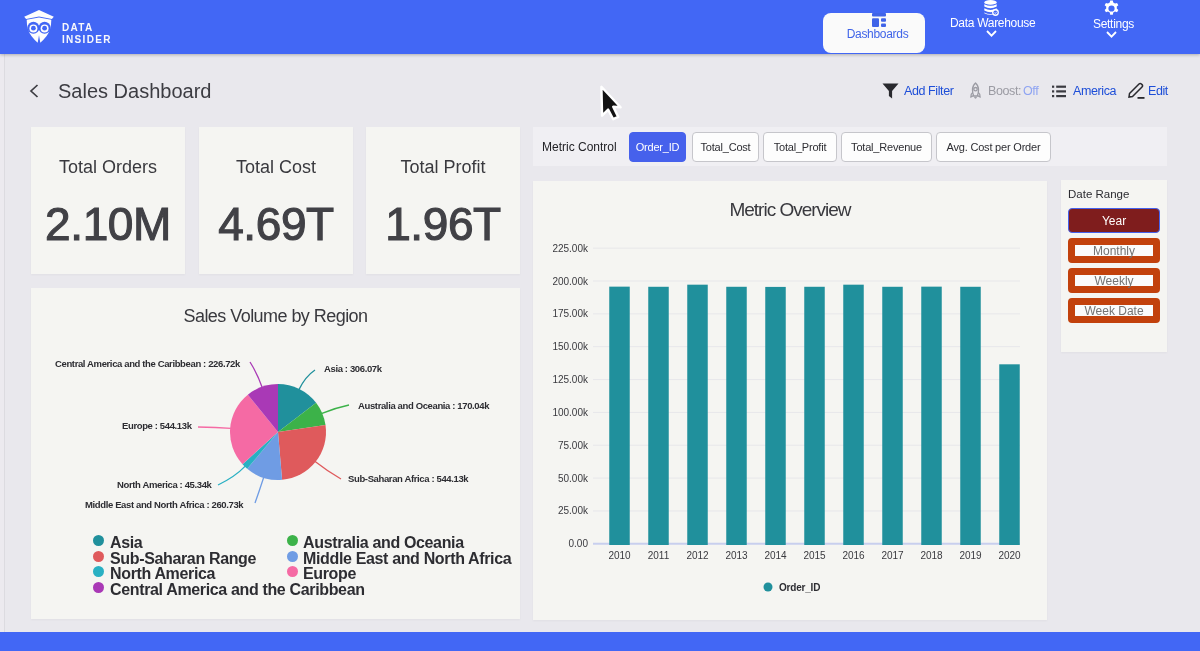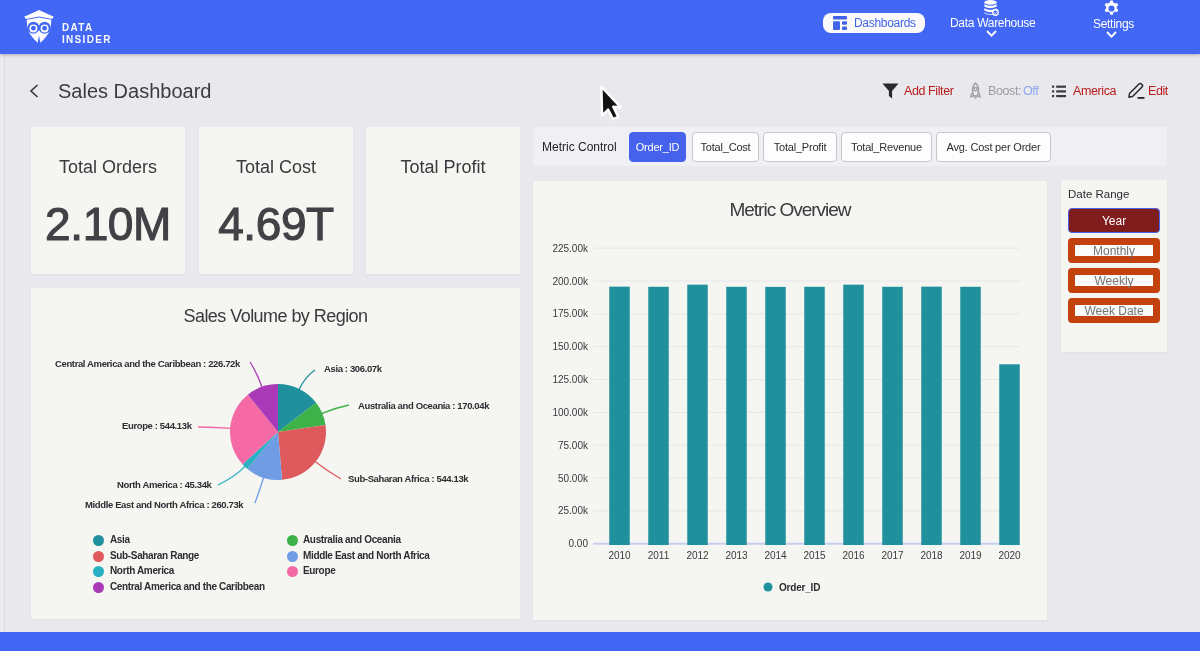--- a/index.html
+++ b/index.html
@@ -4,28 +4,28 @@
 <style>
   * { margin:0; padding:0; box-sizing:border-box; }
   html,body { width:1200px; height:651px; overflow:hidden; }
   body { font-family:"Liberation Sans", sans-serif; background:#e9e8ed; position:relative; }
   .abs { position:absolute; }
   .card { position:absolute; background:#f5f5f2; box-shadow:0 1px 2px rgba(0,0,0,0.04); }
 
   
   #nav { position:absolute; left:0; top:0; width:1200px; height:54px; background:#4267f5; box-shadow:0 1px 3px rgba(0,0,0,0.25); }
   #logo-text { position:absolute; left:62px; top:14px; color:#f8f8fb; font-weight:bold; font-size:10px; letter-spacing:1.3px; line-height:12px;margin-top:8px; }
-  #dash-btn { position:absolute; left:823px; top:13px; width:102px; height:20px; background:#fafafa; border-radius:8px; display:flex; align-items:center; }
+  #dash-btn { position:absolute; left:823px; top:13px; width:102px; height:40px; background:#fafafa; border-radius:8px; display:flex; align-items:center;flex-direction:column; }
   #dash-btn span { color:#4064e8; font-size:12px; letter-spacing:-0.3px; font-weight:500; margin-left:7px; }
   .navitem { position:absolute; top:0; height:54px; display:flex; align-items:center; color:#fff; font-size:12px; letter-spacing:-0.3px;flex-direction:column; }
   .navitem span { margin:0 3px 0 6px; }
 
   
   #pagetitle { position:absolute; left:58px; top:80px; font-size:20px; color:#3c3c42; }
-  .toolbar { position:absolute; top:84px; font-size:12.5px; letter-spacing:-0.4px; font-weight:500; color:#b91c1c; }
+  .toolbar { position:absolute; top:84px; font-size:12.5px; letter-spacing:-0.4px; font-weight:500; color:#1d4ed8; }
 
   
   .kpi { top:127px; width:154px; height:147px; text-align:center; }
   .kpi .t { font-size:18px; color:#39393e; margin-top:30px; }
   .kpi .v { font-size:46px; font-weight:normal; -webkit-text-stroke:1.1px #414146; color:#414146; margin-top:19px; letter-spacing:-0.4px; }
 
   
   #metricbar { position:absolute; left:533px; top:127px; width:634px; height:39px; background:#f0eff3; }
   #metricbar .lbl { position:absolute; left:9px; top:13px; font-size:12px; color:#222226; }
   .mbtn { position:absolute; top:5px; height:30px; border-radius:4px; font-size:11px; letter-spacing:-0.2px; display:flex; align-items:center; justify-content:center; background:#fdfdfd; border:1px solid #c6c6cb; color:#2e2e33; }
@@ -38,21 +38,21 @@
   
   #datepanel { left:1061px; top:180px; width:106px; height:172px; }
   #datepanel .hd { font-size:11.5px; font-weight:500; color:#2c2c31; position:absolute; left:7px; top:8px; }
   .dbtn { position:absolute; left:7px; width:92px; height:25px; border-radius:4px; font-size:12px; display:flex; align-items:center; justify-content:center; background:#fbfbfb; border:7px solid #c2410c; color:#737373; }
   .dbtn.sel { background:#7f1d1d; border:1px solid #4661ec; color:#fff; }
 
   
   #piecard { left:31px; top:288px; width:489px; height:331px; }
   #pietitle { position:absolute; left:0; top:18px; width:489px; text-align:center; font-size:18px; letter-spacing:-0.55px; color:#39393e; }
   .plabel { position:absolute; font-size:9.5px; letter-spacing:-0.37px; font-weight:bold; color:#2d2d32; white-space:nowrap; }
-  .leg { position:absolute; font-size:10px; letter-spacing:-0.35px; font-weight:bold; color:#2d2d32; }
+  .leg { position:absolute; font-size:16px; letter-spacing:-0.35px; font-weight:bold; color:#2d2d32; }
   .dot { position:absolute; width:11px; height:11px; border-radius:50%; }
 
   #footer { position:absolute; left:0; top:632px; width:1200px; height:19px; background:#4267f5; }
   #leftstrip { position:absolute; left:0; top:54px; width:5px; height:578px; background:#eceaef; border-right:1px solid #dcdbe0; }
 </style>
 </head>
 <body>
 
 <div id="leftstrip"></div>
 
@@ -153,20 +153,21 @@
 <div class="card kpi" style="left:31px;">
     <div class="t">Total Orders</div>
     <div class="v">2.10M</div>
   </div>
 <div class="card kpi" style="left:199px;">
     <div class="t">Total Cost</div>
     <div class="v">4.69T</div>
   </div>
 <div class="card kpi" style="left:366px;">
     <div class="t">Total Profit</div>
+    <div class="v">1.96T</div>
   </div>
 
 <div id="metricbar">
   <div class="lbl">Metric Control</div>
   <div class="mbtn sel" style="left:96px; width:57px;">Order_ID</div>
   <div class="mbtn" style="left:159px; width:67px;">Total_Cost</div>
   <div class="mbtn" style="left:230px; width:74px;">Total_Profit</div>
   <div class="mbtn" style="left:308px; width:91px;">Total_Revenue</div>
   <div class="mbtn" style="left:403px; width:115px;">Avg. Cost per Order</div>
 </div>

